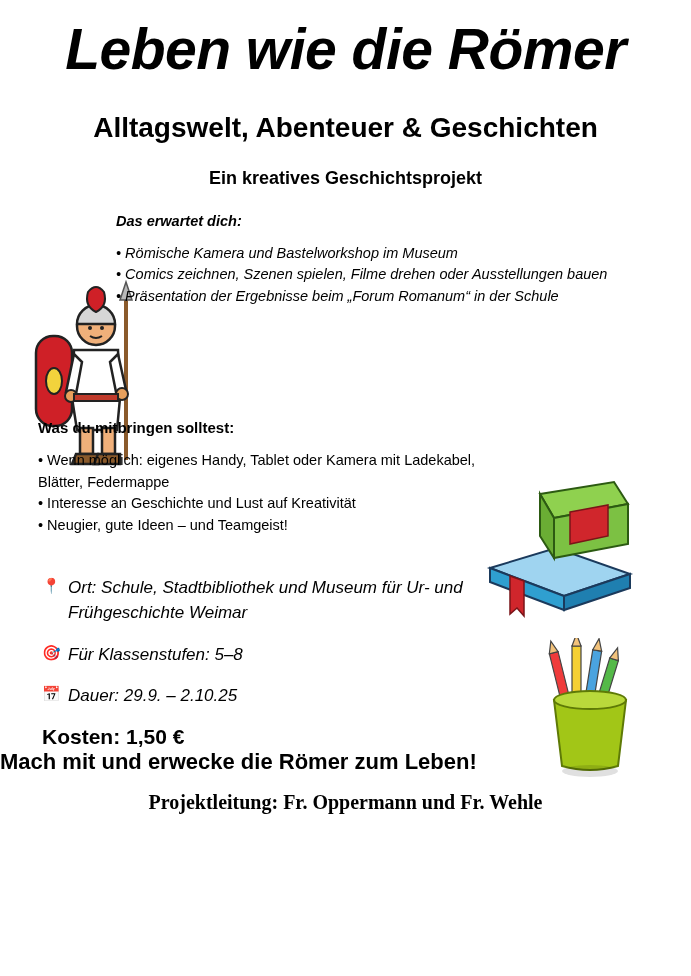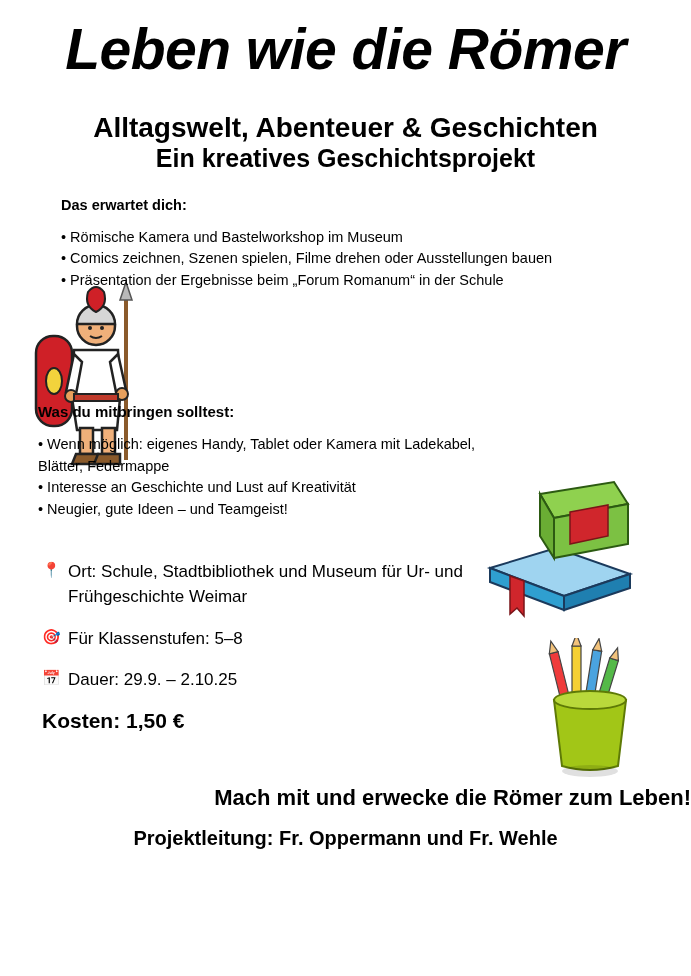--- a/index.html
+++ b/index.html
@@ -34,34 +34,35 @@
     font-style: italic;
   }
   .subtitle1 {
     text-align: center;
     font-size: 28px;
     font-weight: bold;
     margin-top: 30px;
   }
   .subtitle2 {
     text-align: center;
-    font-size: 25px;
-    font-weight: bold;
-    margin-top: 0;
+    font-size: 18px;
+    font-weight: bold;
+    margin-top: 24px;
   }
 
   
   .sec1 {
     position: relative;
     margin-top: 24px;
     min-height: 190px;
   }
   .sec1-text {
-    margin-left: 61px;
+    margin-left: 116px;
     margin-right: 18px;
+    font-style: italic;
   }
   .sec-head {
     font-size: 14.5px;
     font-weight: bold;
     margin-bottom: 14px;
   }
   .bullets {
     font-size: 14.5px;
     line-height: 1.48;
   }
@@ -97,40 +98,40 @@
     display: flex;
     align-items: flex-start;
     margin-bottom: 16px;
   }
   .info-ico {
     width: 26px;
     flex: 0 0 26px;
     font-size: 15px;
     line-height: 1.5;
   }
-  .info-txt { flex: 1 1 auto; }
+  .info-txt { flex: 1 1 auto; font-style: italic; }
   .kosten {
     font-size: 21px;
     font-weight: bold;
     margin-top: 16px;
     margin-left: 42px;
   }
 
   
   .footer1 {
-    text-align: right;
+    text-align: left;
     font-size: 22px;
     font-weight: bold;
-    margin-top: 52px;
   }
   .footer2 {
     text-align: center;
     font-size: 20px;
     font-weight: bold;
     margin-top: 16px;
+    font-family: Liberation Serif, serif;
   }
 
   
   .ill { position: absolute; }
   .ill-roman { left: 22px; top: 262px; }
   .ill-books { left: 478px; top: 458px; }
   .ill-pencils { left: 530px; top: 620px; }
 
   .pin { color: #e8338a; }
 </style>

